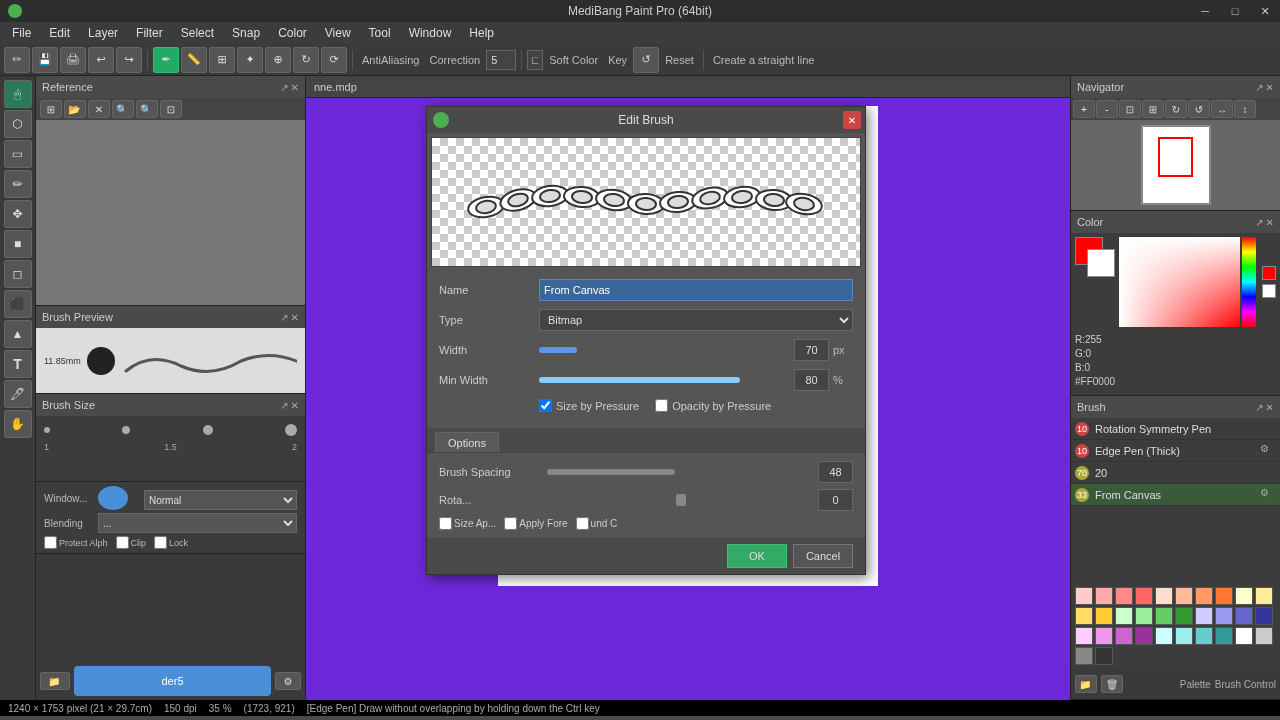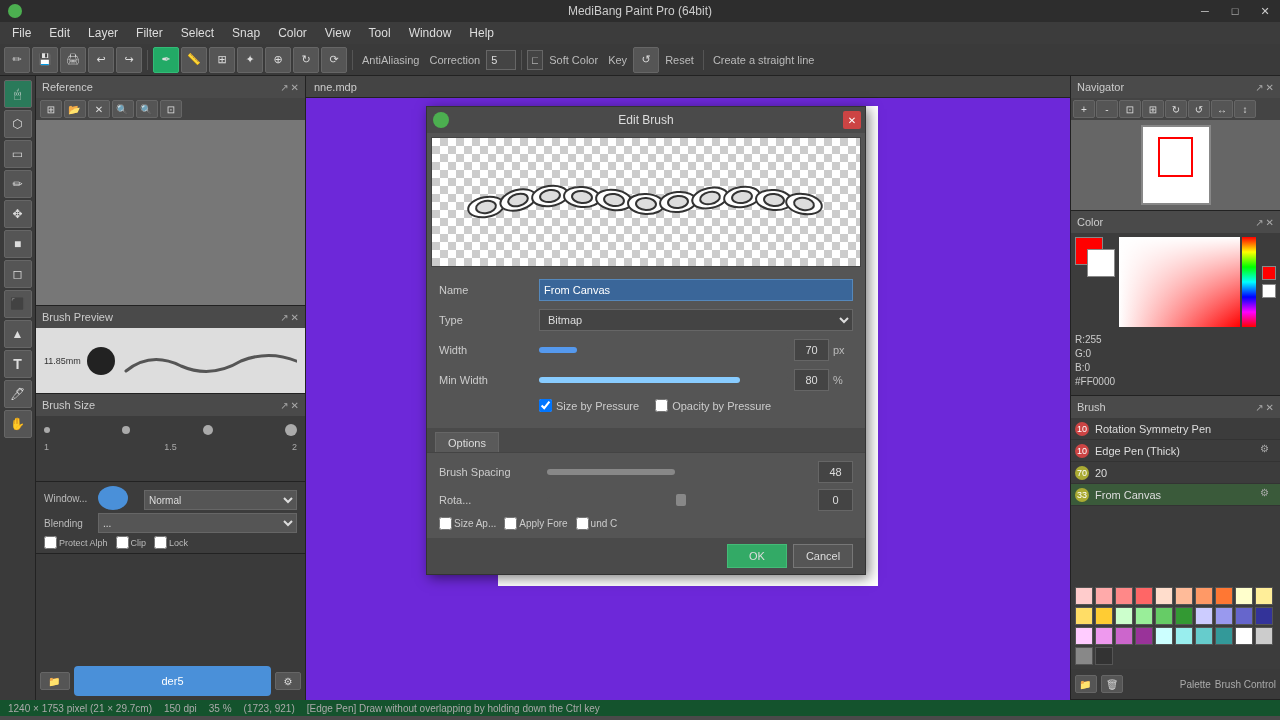--- a/index.html
+++ b/index.html
@@ -357,21 +357,21 @@
       background: #3a3a3a;
       display: flex;
       align-items: center;
       padding: 0 4px;
       gap: 4px;
     }
 
     
     #status-bar {
       height: 16px;
-      background: #14532d;
+      background: #000000;
       display: flex;
       align-items: center;
       padding: 0 8px;
       font-size: 10px;
       color: #aaa;
       gap: 12px;
     }
 
     
     #edit-brush-dialog {

